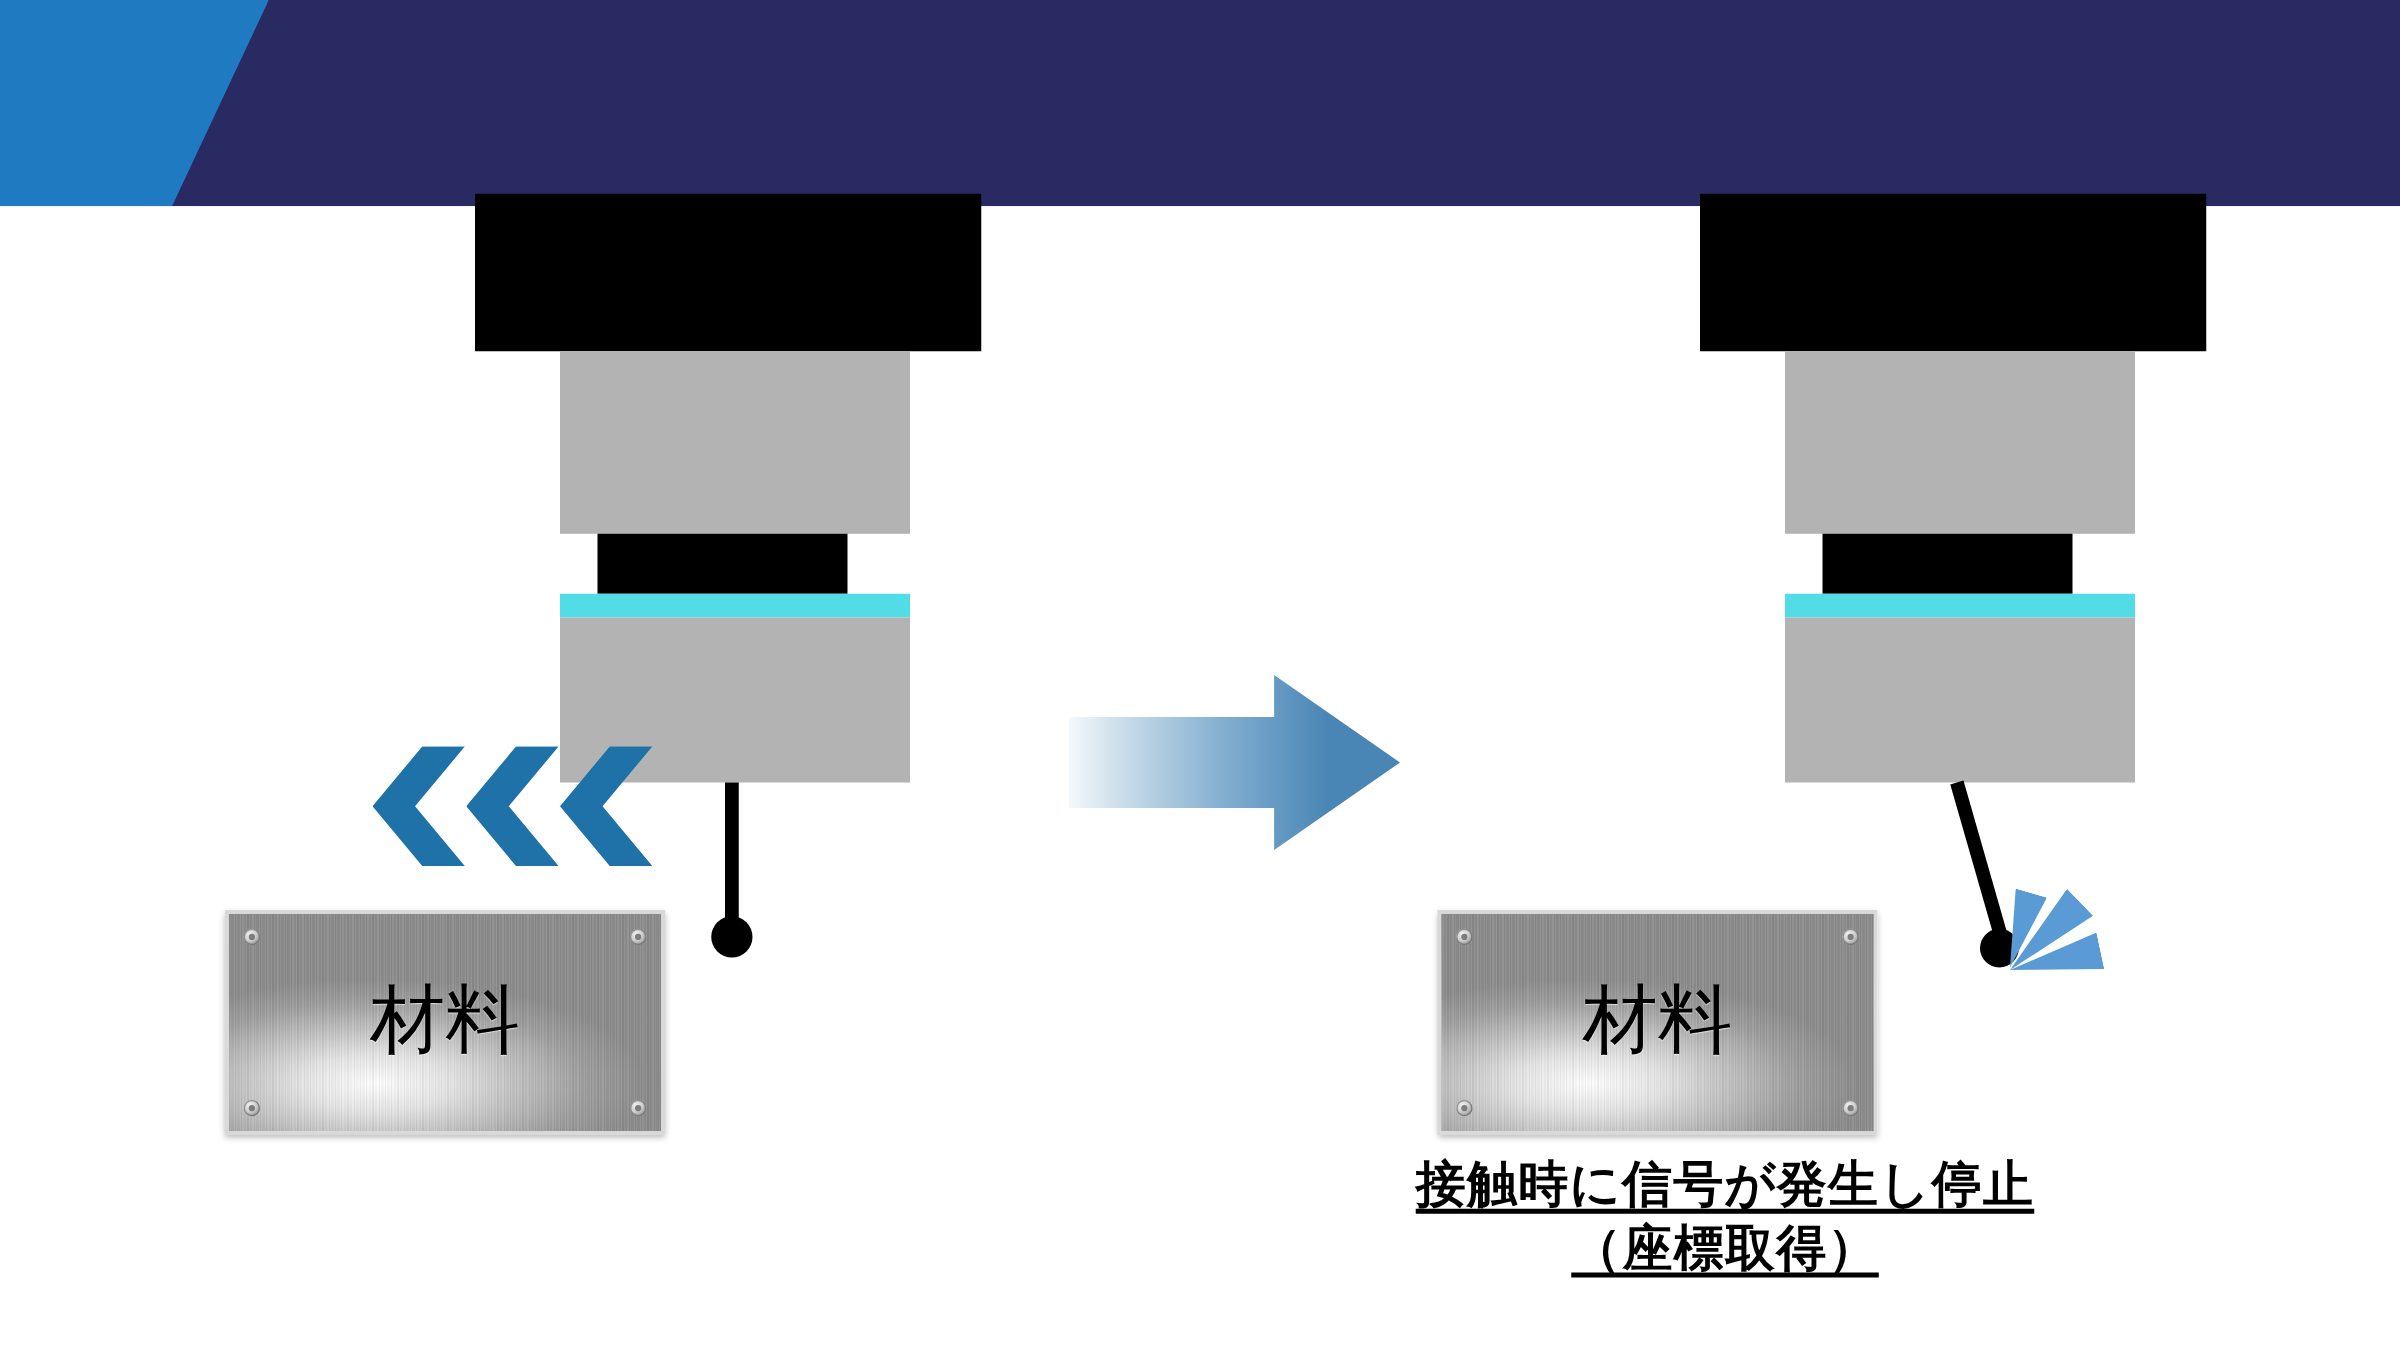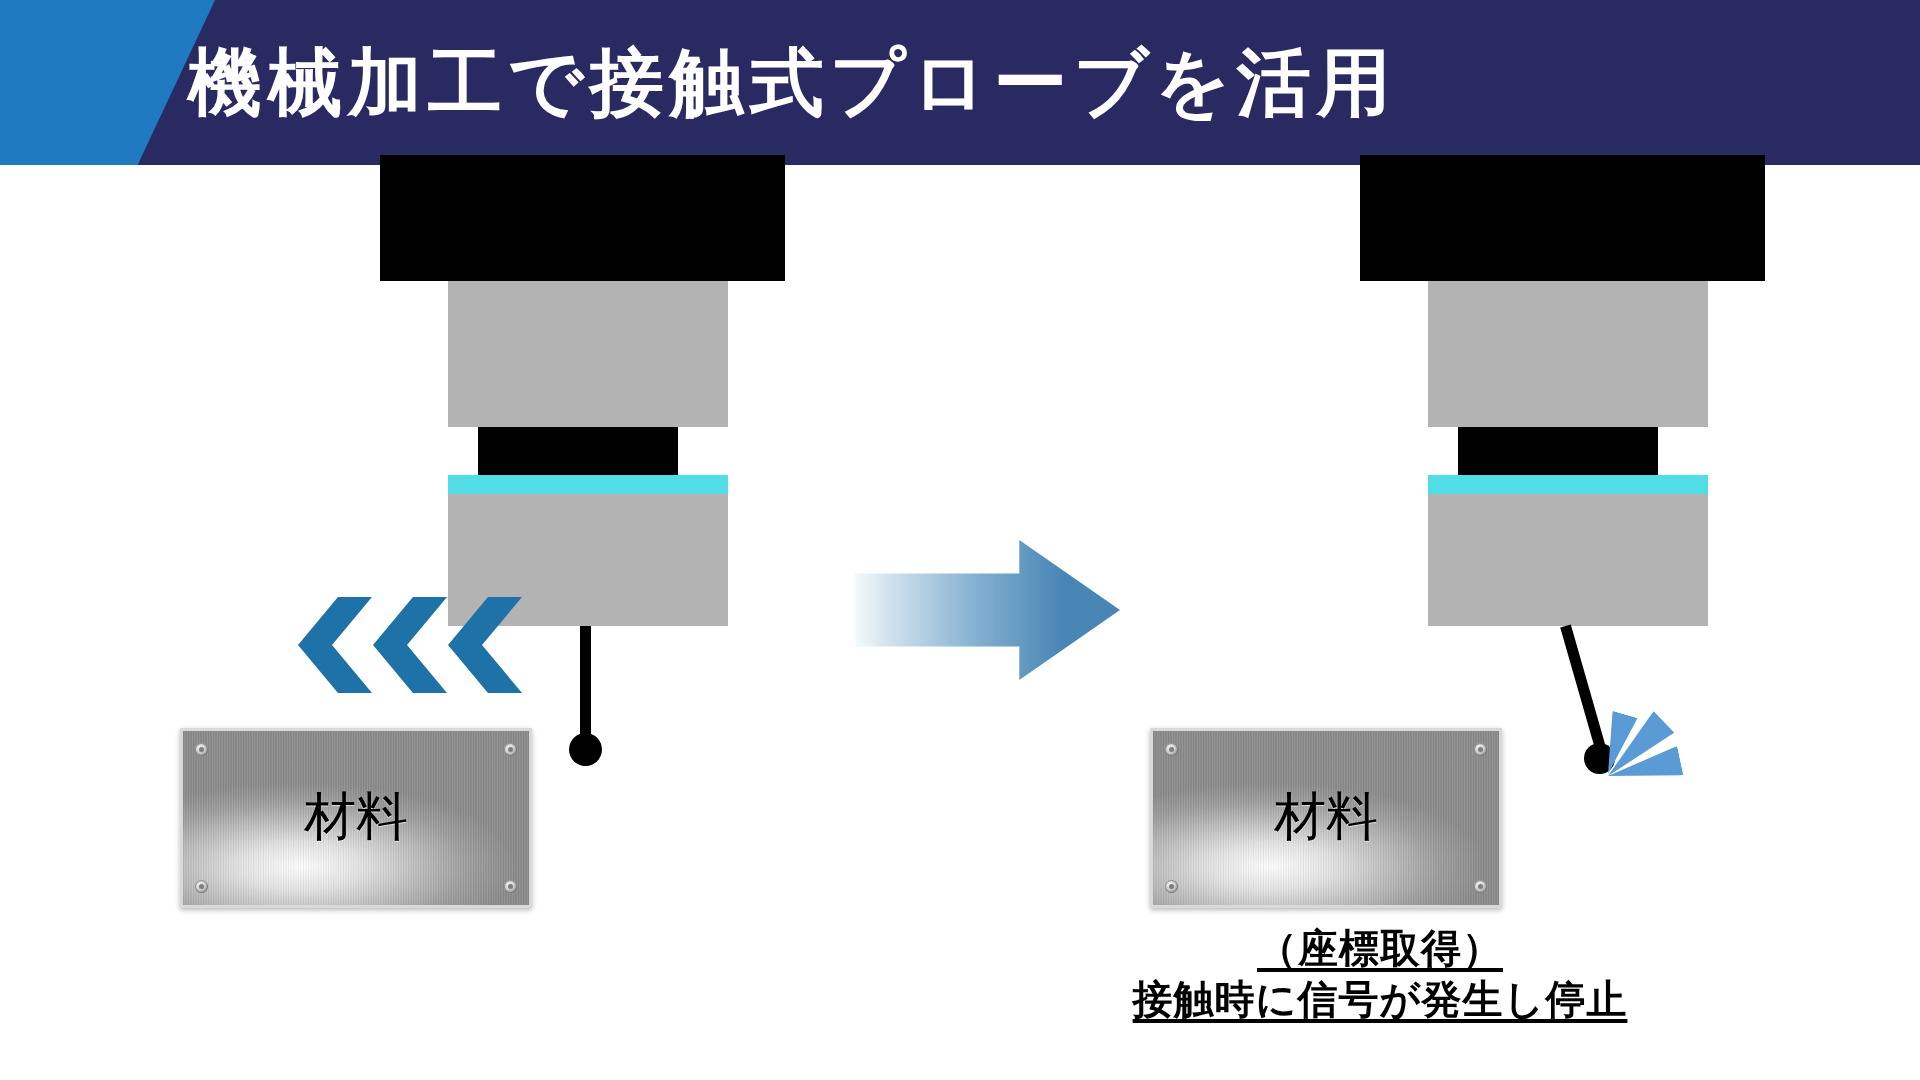--- a/index.html
+++ b/index.html
@@ -137,21 +137,21 @@
       linear-gradient(to bottom, #8f8f8f 0%, #d4d4d4 22%, #ededed 42%, #c2c2c2 62%, #9a9a9a 84%, #b5b5b5 100%);
     box-shadow: 0 2px 5px rgba(0,0,0,0.28);
   }
   .plate-label {
     position: absolute;
     left: 0; right: 0;
     top: 50%;
     transform: translateY(-52%);
     text-align: center;
     color: #000000;
-    font-size: 52px;
+    font-size: 60px;
     font-weight: normal;
     font-family: Liberation Mono, monospace;
     text-shadow: 0 1px 1px rgba(255,255,255,0.65);
   }
   .screw {
     position: absolute;
     width: 13px; height: 13px;
     border-radius: 50%;
     background: radial-gradient(circle at 38% 34%, #f2f2f2 0%, #cfcfcf 42%, #8e8e8e 78%, #6e6e6e 100%);
     box-shadow: inset 0 0 0 1px rgba(90,90,90,0.55);
@@ -177,21 +177,20 @@
     letter-spacing: 1px;
   }
   .caption u { text-decoration: underline; text-underline-offset: 6px; }
   .caption .line { display: block; }
 </style>
 </head>
 <body>
 
 <div id="header-bar">
   <div id="header-accent"></div>
-  <div id="header-title">機械加工で接触式プローブを活用</div>
 </div>
 
 <div id="stage">
 
   <div class="panel" id="panel-before">
 
     <div class="machine">
 
       <div class="spindle-cap" style="left:320px; top:-10px; width:405px; height:126px;"></div>
 
@@ -247,18 +246,18 @@
 
     <div class="plate" style="left:190px; top:563px; width:352px; height:180px;">
       <div class="screw" style="left:12px; top:12px;"></div>
       <div class="screw" style="right:12px; top:12px;"></div>
       <div class="screw" style="left:12px; bottom:12px;"></div>
       <div class="screw" style="right:12px; bottom:12px;"></div>
       <div class="plate-label">材料</div>
     </div>
 
     <div class="caption" style="left:70px; top:758px; width:700px;">
+      <u><span class="line">接触時に信号が発生し停止</span></u>
       <u><span class="line">（座標取得）</span></u>
-      <u><span class="line">接触時に信号が発生し停止</span></u>
     </div>
   </div>
 
 </div>
 
 </body></html>

